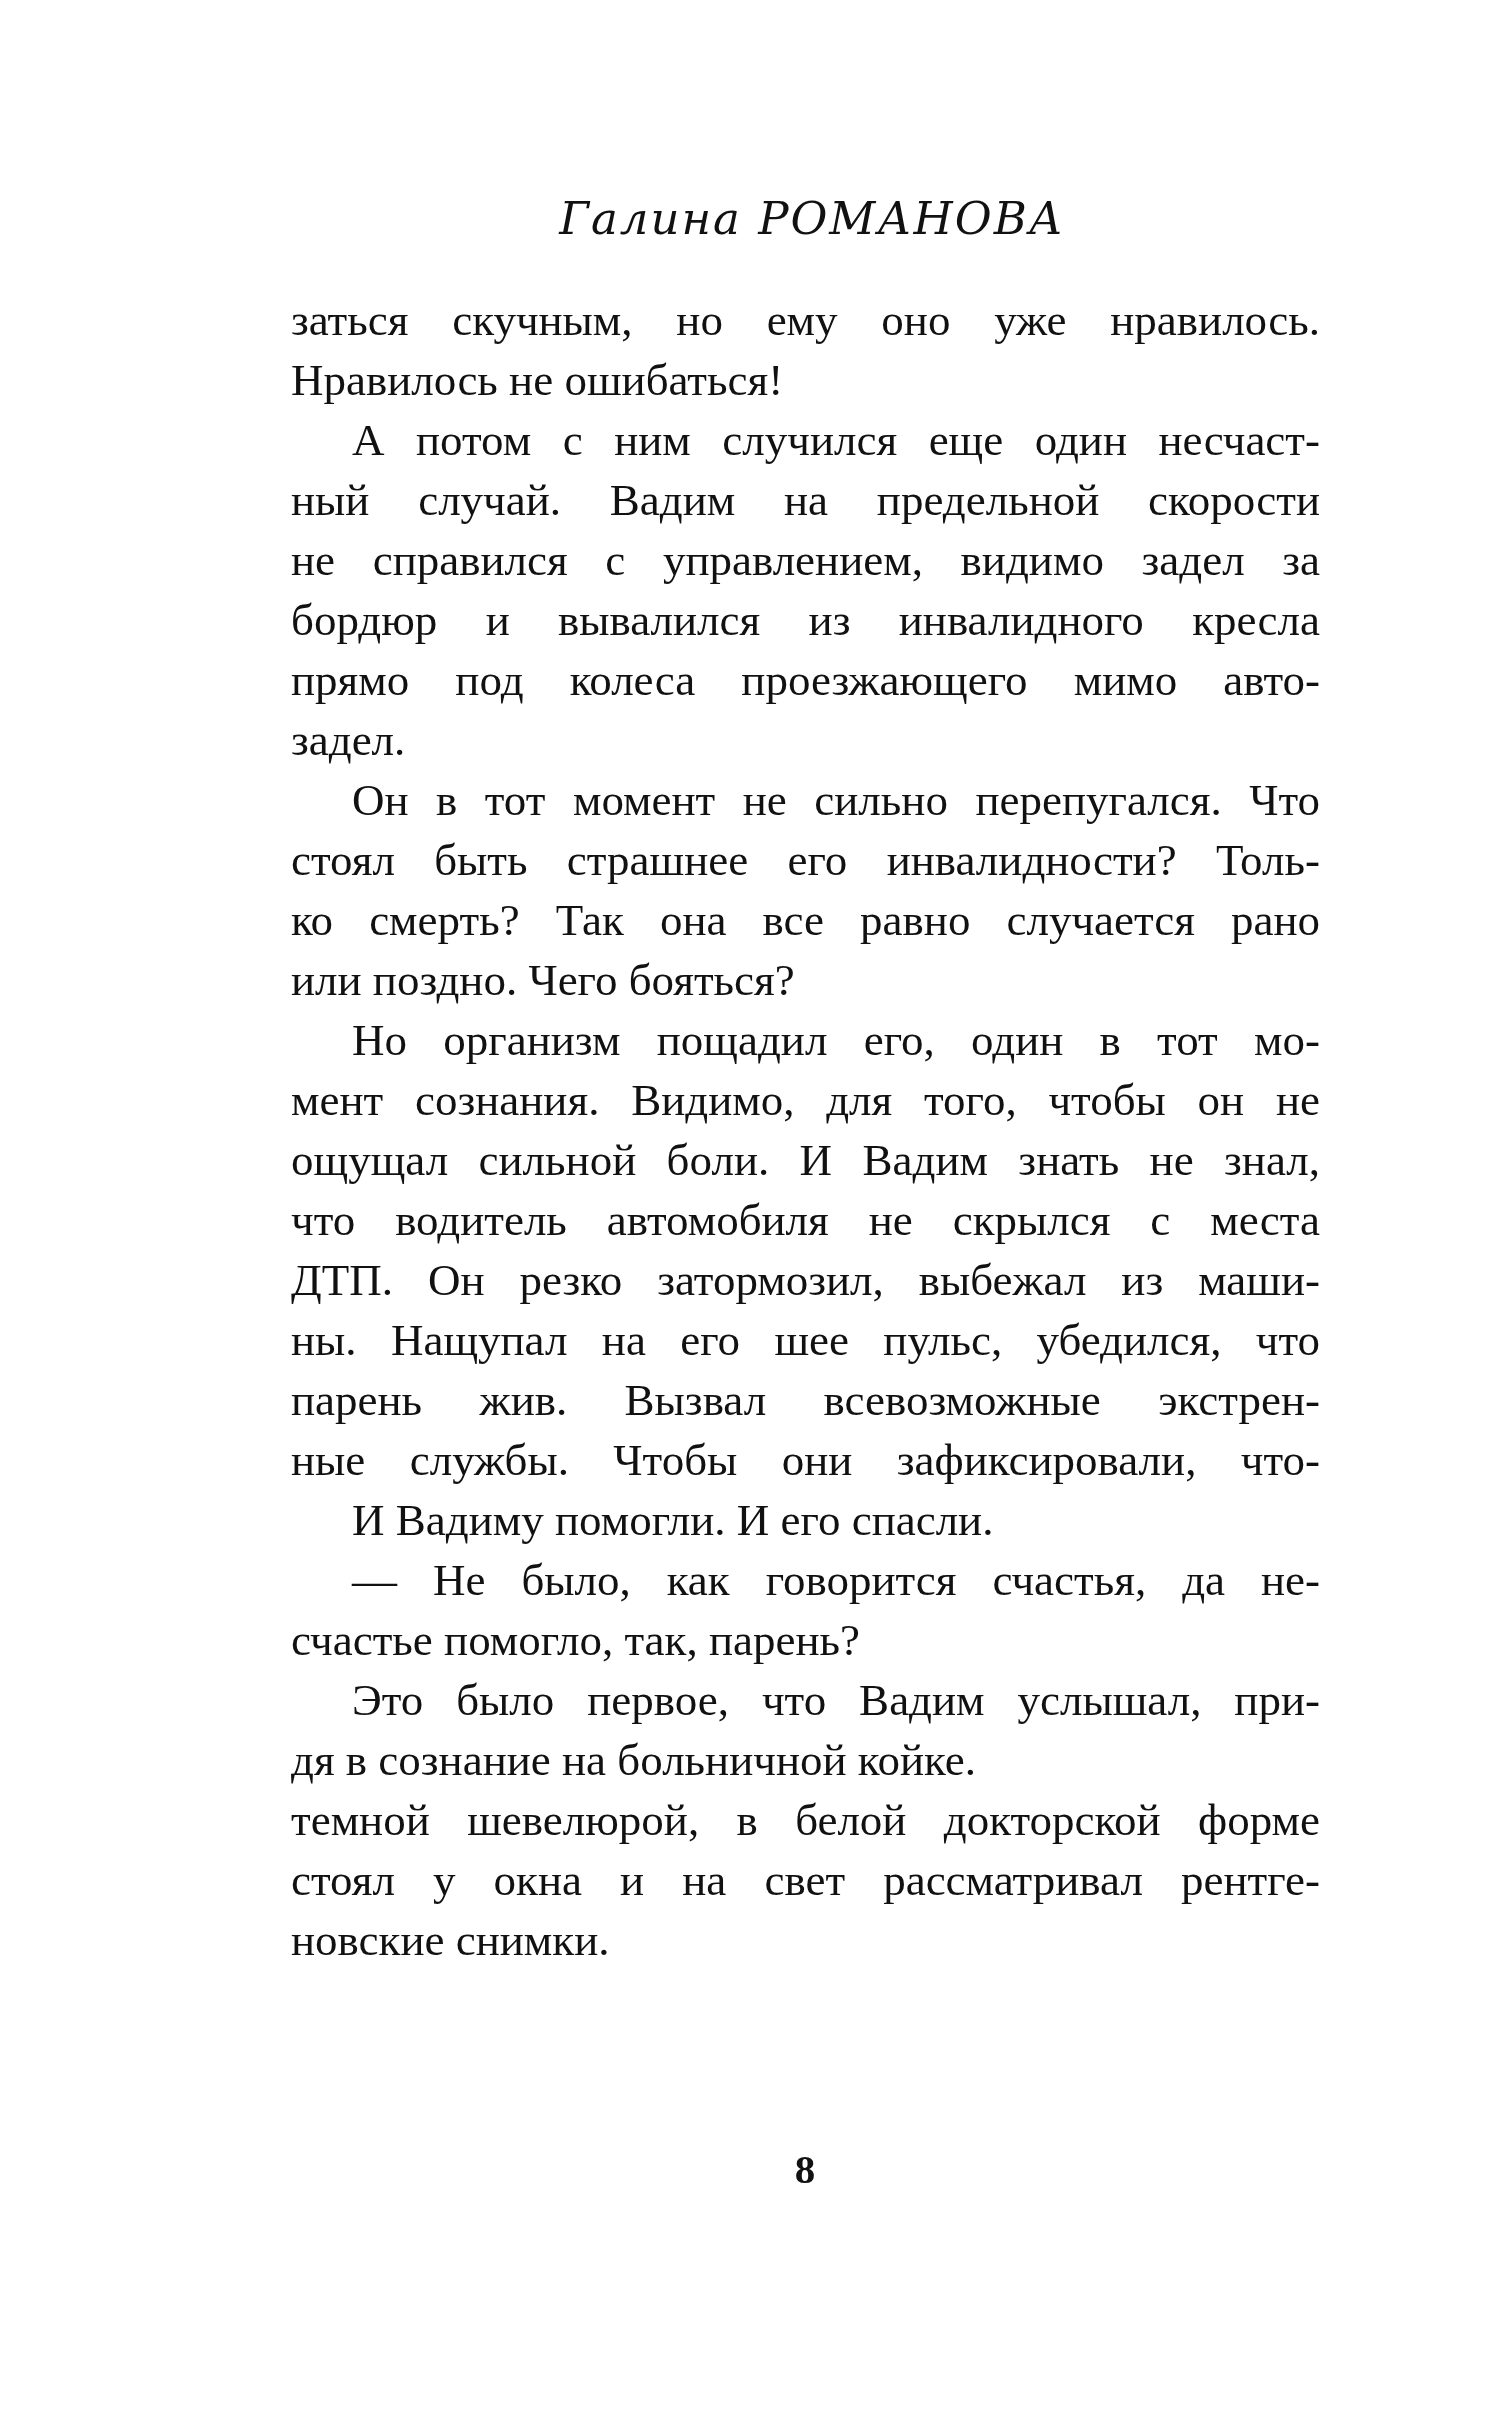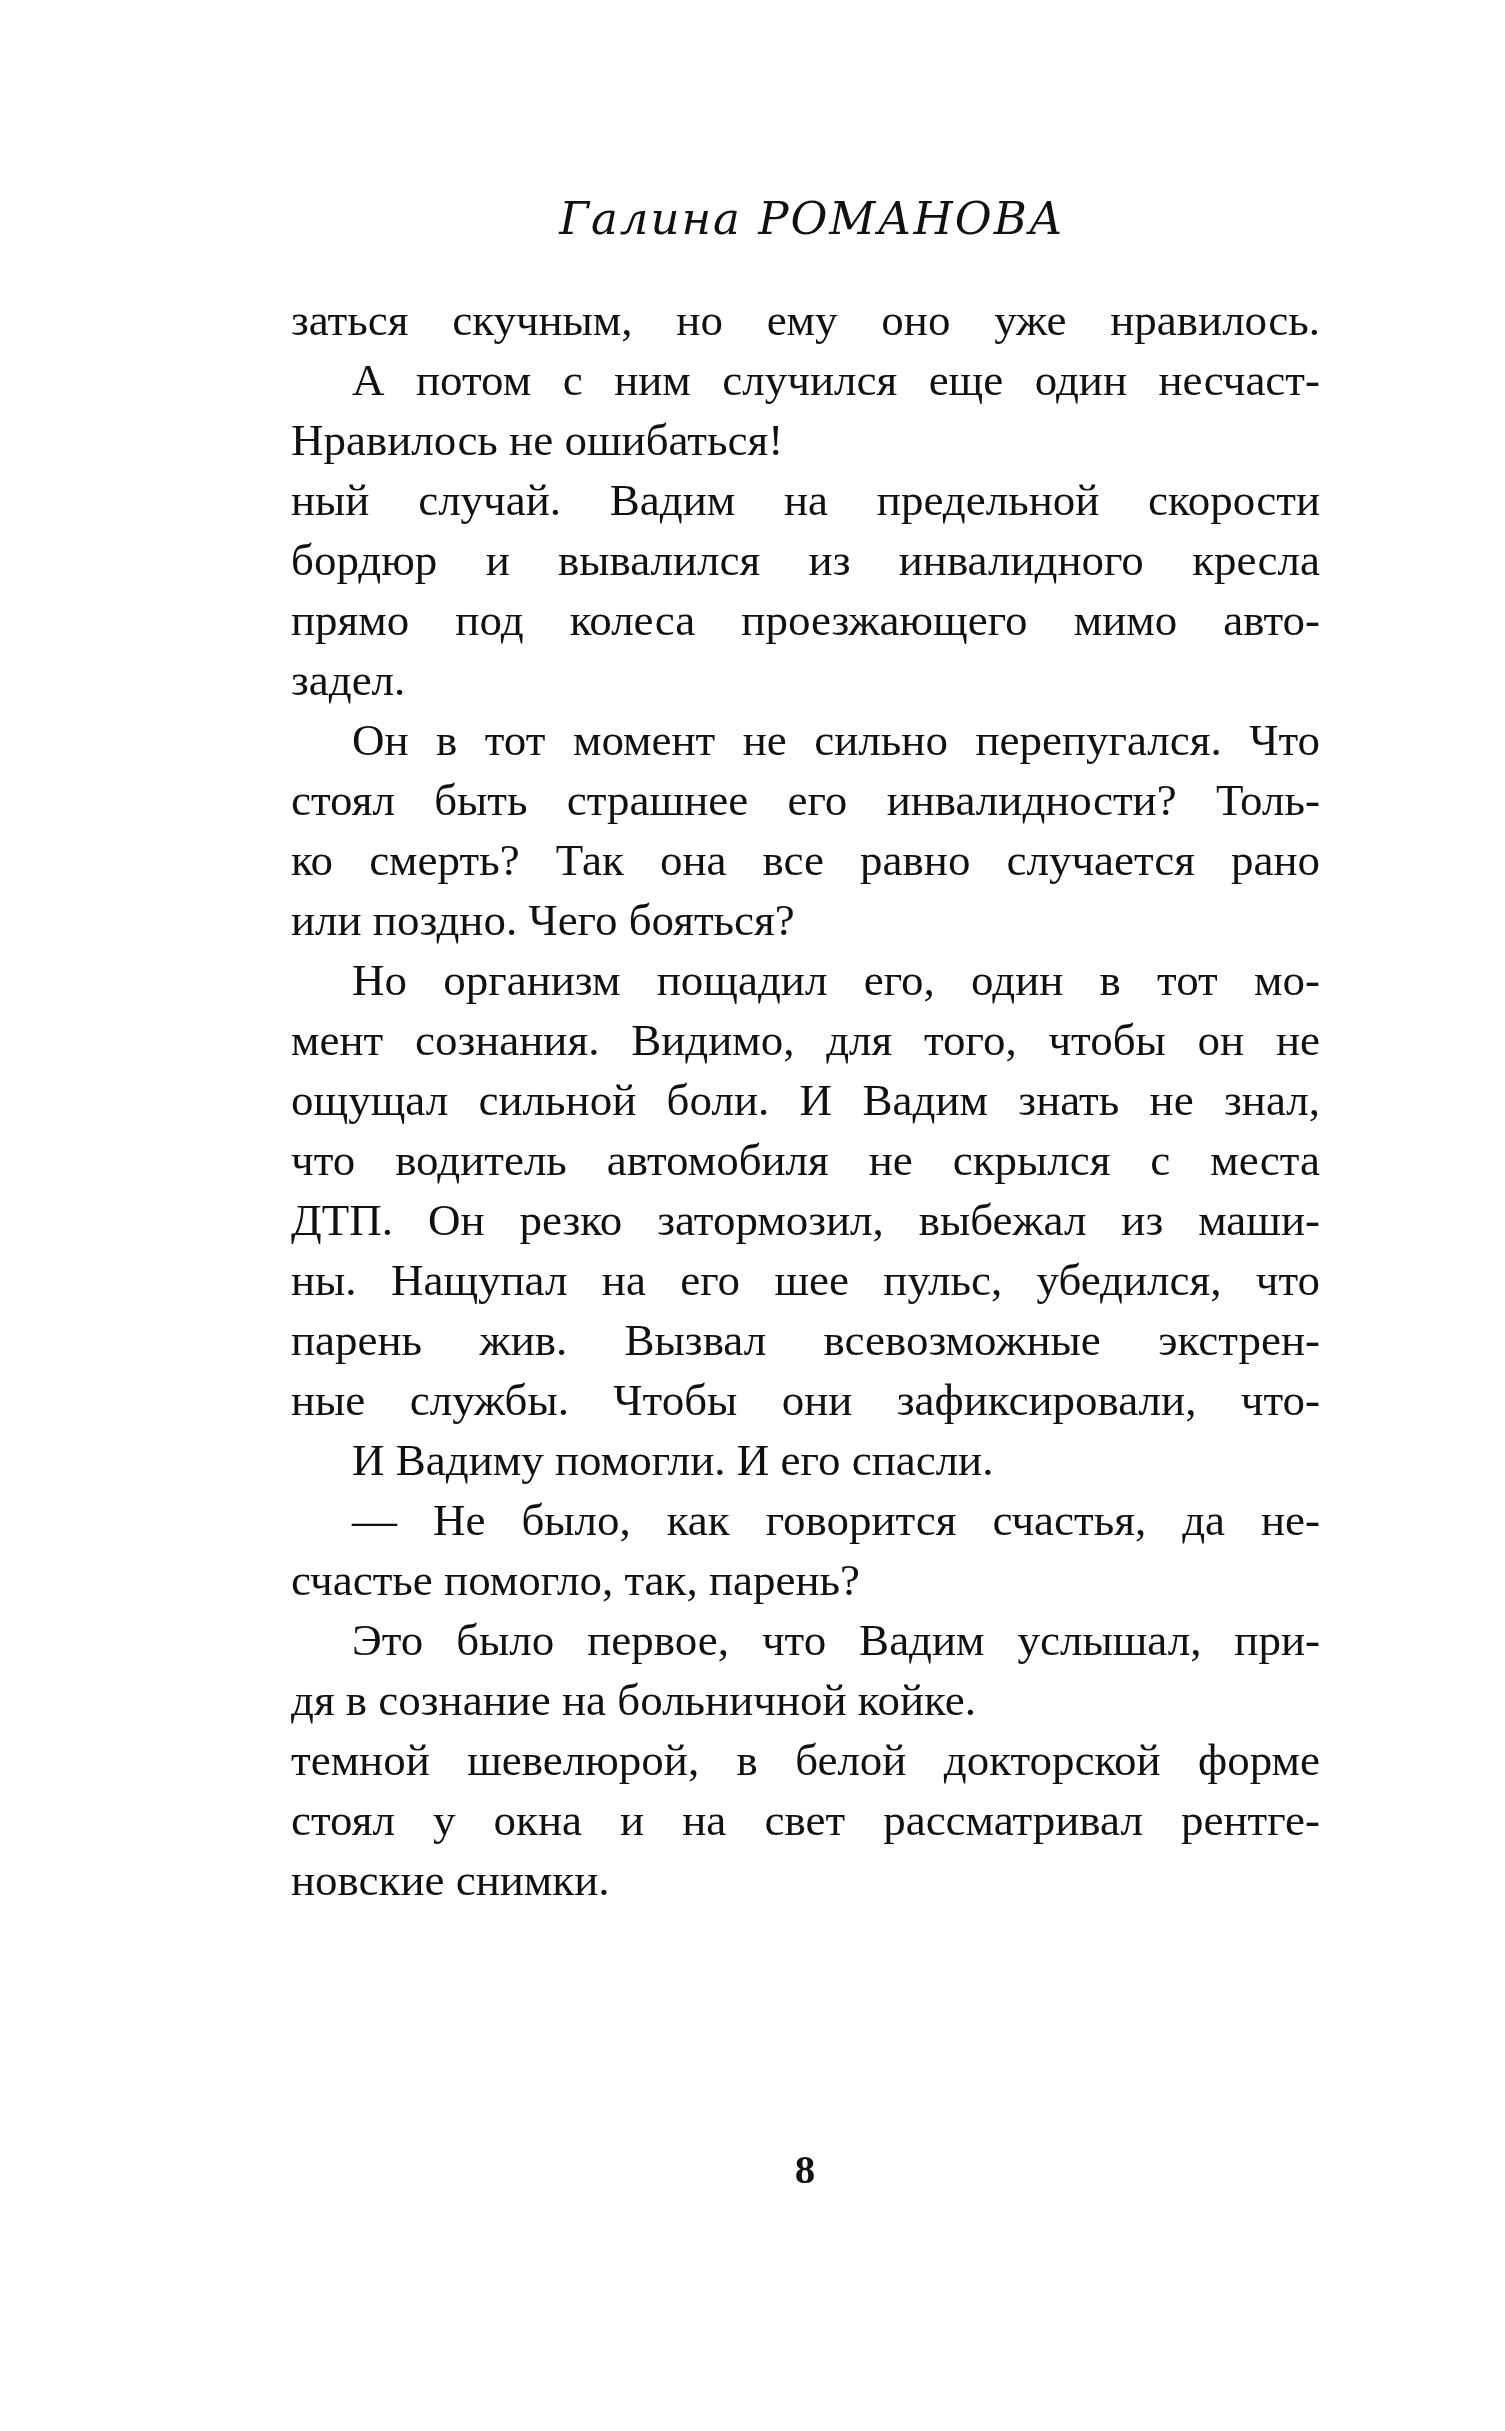--- a/index.html
+++ b/index.html
@@ -22,23 +22,24 @@
     transform: translateX(52px);
   }
 </style>
 </head>
 <body>
 
 <div class="running-head">Галина РОМАНОВА</div>
 
 <div class="text-block">
   <span class="line">заться скучным, но ему оно уже нравилось.</span>
+  <span class="line last">Нравилось не ошибаться!</span>
   <span class="line indent">А потом с ним случился еще один несчаст-</span>
-  <span class="line last">Нравилось не ошибаться!</span>
   <span class="line">ный случай. Вадим на предельной скорости</span>
+  <span class="line">не справился с управлением, видимо задел за</span>
   <span class="line">бордюр и вывалился из инвалидного кресла</span>
   <span class="line">прямо под колеса проезжающего мимо авто-</span>
   <span class="line last">задел.</span>
   <span class="line indent">Он в тот момент не сильно перепугался. Что</span>
   <span class="line">стоял быть страшнее его инвалидности? Толь-</span>
   <span class="line">ко смерть? Так она все равно случается рано</span>
   <span class="line last">или поздно. Чего бояться?</span>
   <span class="line indent">Но организм пощадил его, один в тот мо-</span>
   <span class="line">мент сознания. Видимо, для того, чтобы он не</span>
   <span class="line">ощущал сильной боли. И Вадим знать не знал,</span>

